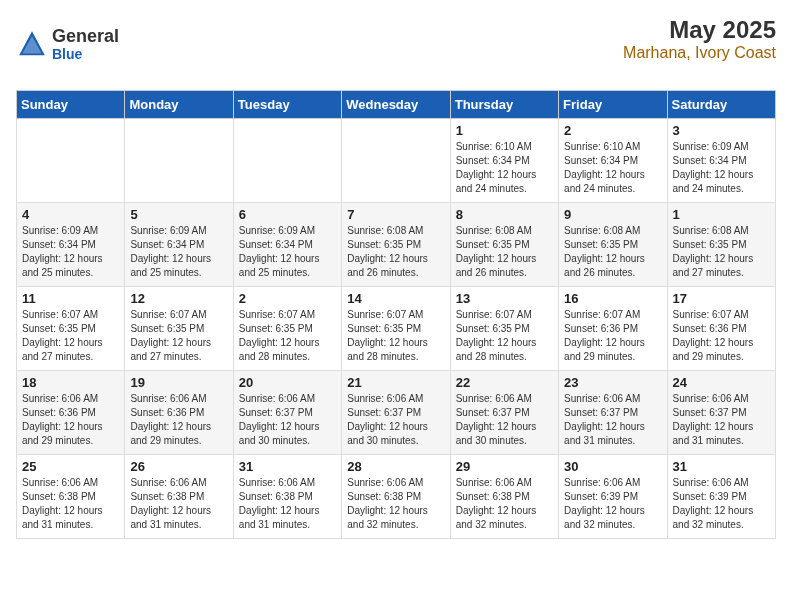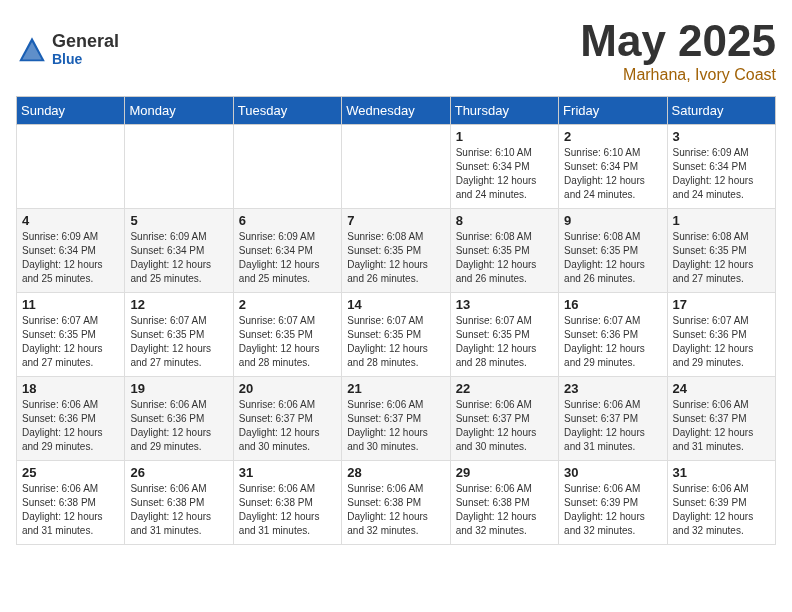--- a/index.html
+++ b/index.html
@@ -6,22 +6,22 @@
     body {
       font-family: Arial, sans-serif;
       background: #fff;
       width: 792px;
       min-height: 612px;
       padding: 16px;
     }
     .header {
       display: flex;
       justify-content: space-between;
-      align-items: center;
-      margin-bottom: 12px;
+      align-items: flex-end;
+      margin-bottom: 28px;
     }
     .logo {
       display: flex;
       align-items: center;
       gap: 4px;
     }
     .logo-text {
       display: flex;
       flex-direction: column;
       line-height: 1.1;
@@ -37,38 +37,38 @@
       color: #1a5fb4;
     }
     .logo-icon {
       width: 32px;
       height: 32px;
     }
     .title-block {
       text-align: right;
     }
     .month-year {
-      font-size: 44px;
+      font-size: 24px;
       font-weight: bold;
       color: #333;
     }
     .location {
       font-size: 16px;
       color: #a16207;
     }
     table {
       width: 100%;
       border-collapse: collapse;
       border: 1px solid #ccc;
     }
     thead tr th {
       background-color: #1a5fb4;
       color: #fff;
       font-size: 13px;
-      font-weight: normal;
+      font-weight: bold;
       padding: 6px 4px;
       text-align: left;
       border: 1px solid #ccc;
     }
     tbody tr td {
       vertical-align: top;
       border: 1px solid #ddd;
       padding: 4px 5px;
       font-size: 10.5px;
       color: #333;

